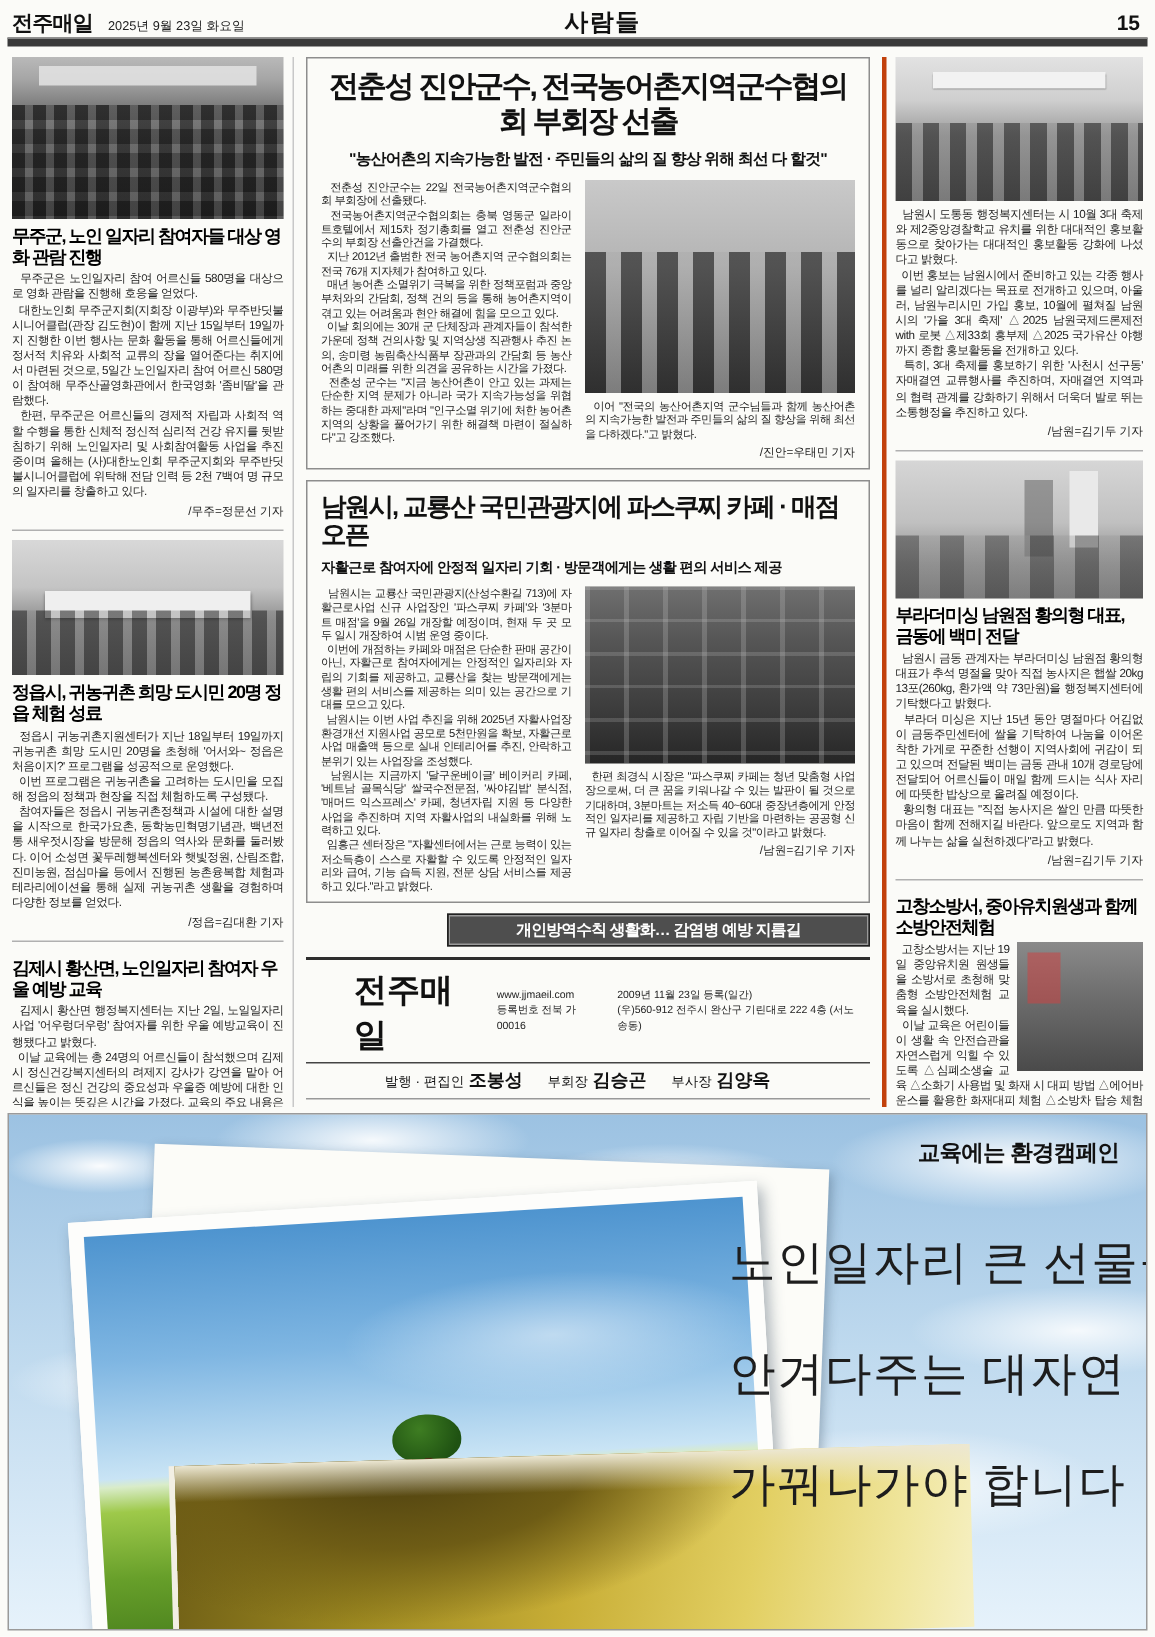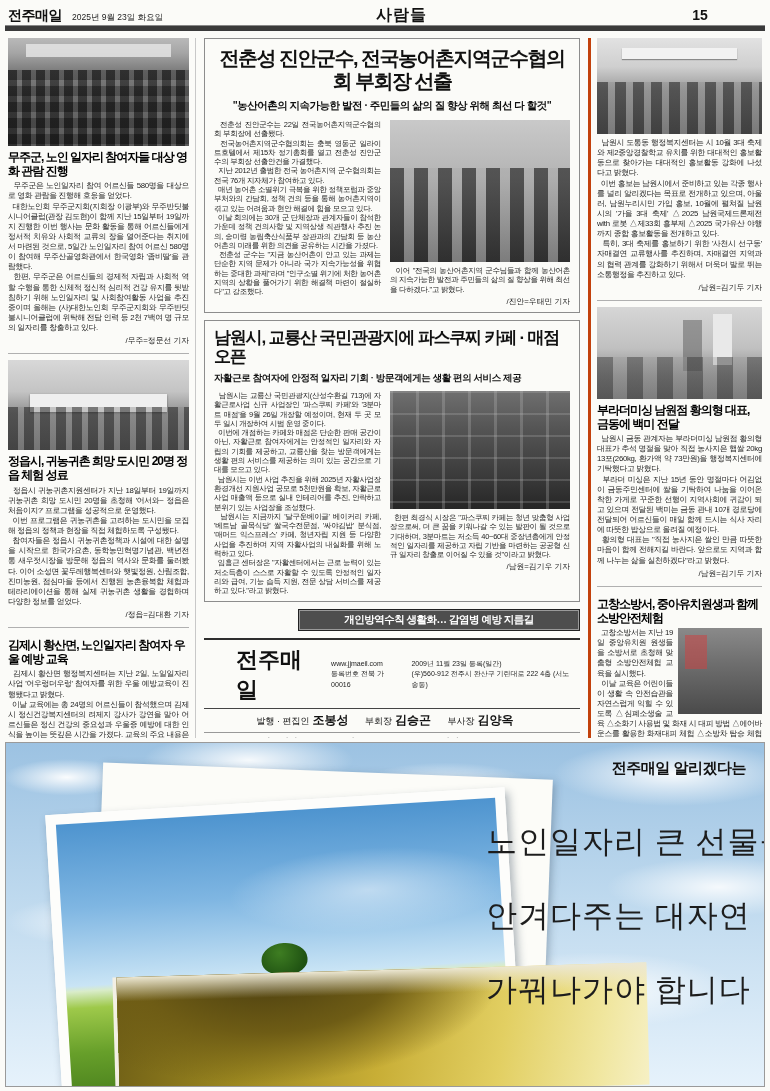--- a/index.html
+++ b/index.html
@@ -3,21 +3,21 @@
 <meta charset="utf-8">
 <style>
   html,body{margin:0;padding:0;}
   .page{position:relative;width:770px;height:1091px;background:#fbfbf8;overflow:hidden;
         font-family:"Liberation Sans",sans-serif;color:#111;}
   
   .hdr{display:flex;align-items:baseline;padding:5px 10px 0 8px;height:17px;}
   .hdr .paper{font-size:14px;font-weight:bold;letter-spacing:-0.5px;}
   .hdr .date{font-size:8.5px;margin-left:10px;color:#222;}
   .hdr .section{flex:1;text-align:center;font-size:16px;font-weight:bold;letter-spacing:1px;}
-  .hdr .pageno{font-size:14px;font-weight:bold;width:120px;text-align:center;}
+  .hdr .pageno{font-size:14px;font-weight:bold;width:120px;text-align:right;}
   .hdr-rule{margin:3px 5px 0;height:5px;background:#3a3a3a;border-top:1px solid #888;}
   
   .content{display:flex;margin:7px 5px 0;height:700px;overflow:hidden;}
   .col-left{width:190px;padding:0 6px 0 3px;box-sizing:border-box;}
   .col-center{width:396px;padding:0 8px;box-sizing:border-box;border-left:1px solid #c8c8c8;border-right:3px solid #c2410c;}
   .col-right{flex:1;padding:0 3px 0 6px;box-sizing:border-box;}
   .article{padding-bottom:5px;}
   .article.sep{border-top:1px solid #b0b0b0;padding-top:6px;margin-top:2px;}
   .side-title{font-size:12px;font-weight:bold;letter-spacing:-1px;line-height:1.18;margin:4px 0 3px;color:#000;}
   .body-txt{font-size:7.8px;line-height:1.3;letter-spacing:-0.3px;text-align:justify;white-space:pre-wrap;color:#1c1c1c;}
@@ -234,21 +234,21 @@
     <div class="sheet"></div>
     <div class="photocard">
       <div class="inner">
         <div class="tree">
           <div class="crown"></div>
             <div class="trunk"></div>
         </div>
       </div>
     </div>
     <div class="hill"></div>
-    <div class="camp-label">전주매일 알리겠다는</div>
+    <div class="camp-label">교육에는 환경캠페인</div>
     <div class="camp-text">
       <div>노인일자리 큰 선물을</div>
       <div>안겨다주는 대자연</div>
       <div>가꿔나가야 합니다</div>
     </div>
   </div>
 
 </div>
 
 </body></html>

